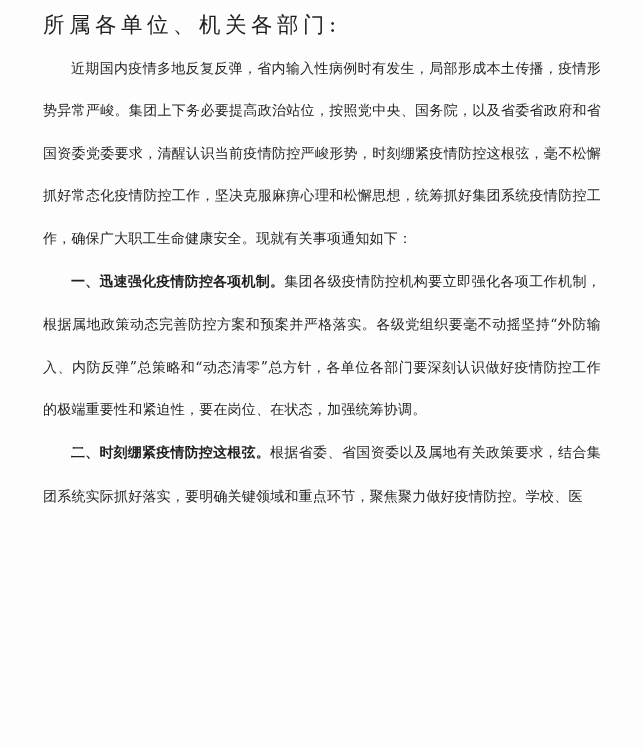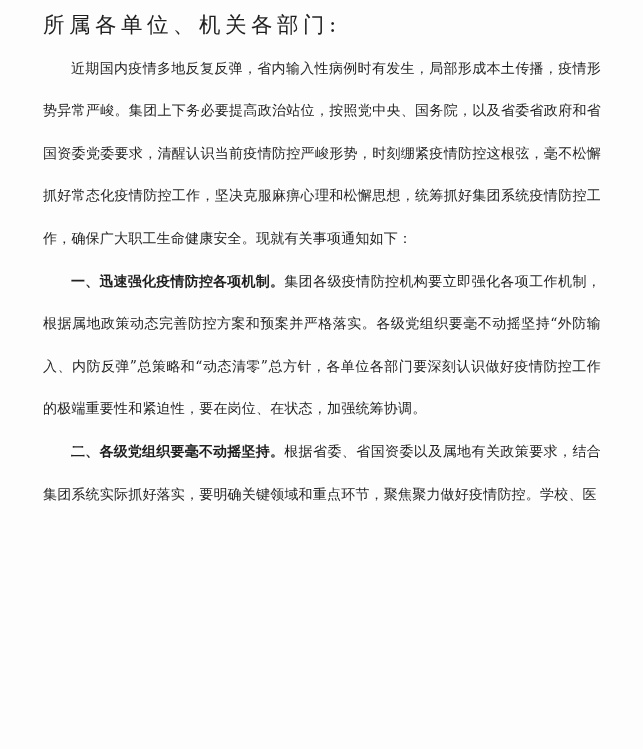--- a/index.html
+++ b/index.html
@@ -32,28 +32,28 @@
     .para {
       margin: 0;
       font-size: 14px;
       line-height: 42.6px;
       text-align: justify;
       text-justify: inter-ideograph;
       text-indent: 2em;
       letter-spacing: 0.2px;
     }
     .para b.section-heading {
-      font-family: Liberation Sans, sans-serif;
+      font-family: Liberation Mono, monospace;
       font-weight: bold;
       letter-spacing: 0;
     }
   </style>
 </head>
 <body>
 
 <div class="page">
   <p class="salutation">所属各单位、机关各部门:</p>
   <div id="paragraphs">
       <p class="para">近期国内疫情多地反复反弹，省内输入性病例时有发生，局部形成本土传播，疫情形势异常严峻。集团上下务必要提高政治站位，按照党中央、国务院，以及省委省政府和省国资委党委要求，清醒认识当前疫情防控严峻形势，时刻绷紧疫情防控这根弦，毫不松懈抓好常态化疫情防控工作，坚决克服麻痹心理和松懈思想，统筹抓好集团系统疫情防控工作，确保广大职工生命健康安全。现就有关事项通知如下：</p>
       <p class="para"><b class="section-heading">一、迅速强化疫情防控各项机制。</b>集团各级疫情防控机构要立即强化各项工作机制，根据属地政策动态完善防控方案和预案并严格落实。各级党组织要毫不动摇坚持“外防输入、内防反弹”总策略和“动态清零”总方针，各单位各部门要深刻认识做好疫情防控工作的极端重要性和紧迫性，要在岗位、在状态，加强统筹协调。</p>
-      <p class="para"><b class="section-heading">二、各级党组织要毫不动摇坚持。</b>根据省委、省国资委以及属地有关政策要求，结合集团系统实际抓好落实，要明确关键领域和重点环节，聚焦聚力做好疫情防控。学校、医</p>
+      <p class="para"><b class="section-heading">二、时刻绷紧疫情防控这根弦。</b>根据省委、省国资委以及属地有关政策要求，结合集团系统实际抓好落实，要明确关键领域和重点环节，聚焦聚力做好疫情防控。学校、医</p>
     </div>
 </div>
 
 </body></html>

